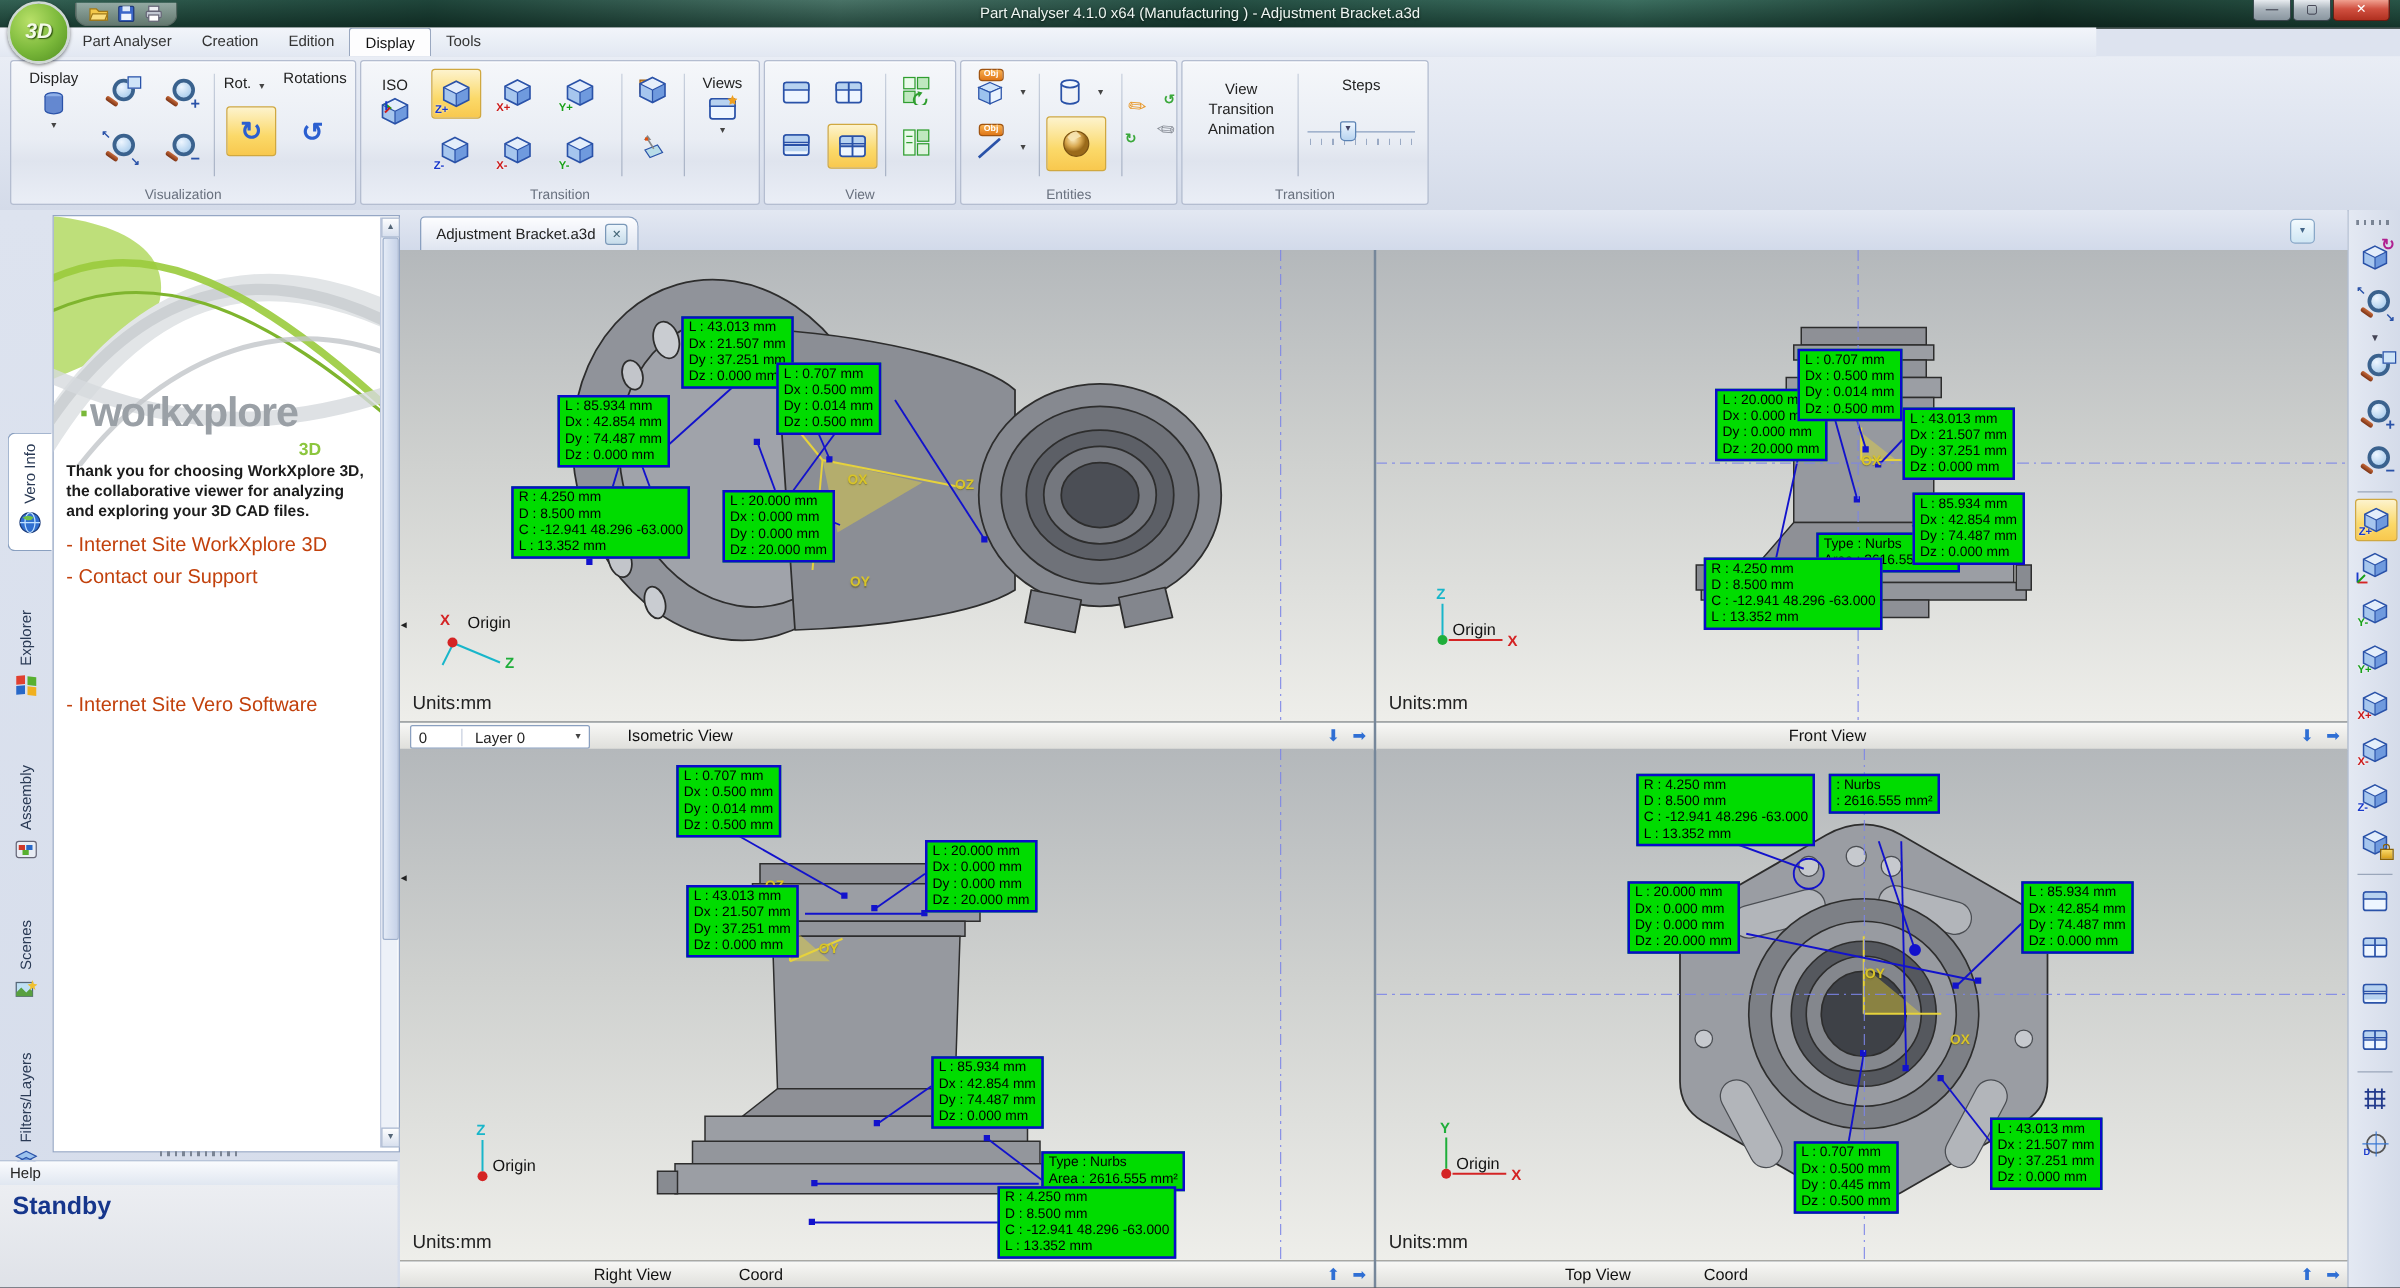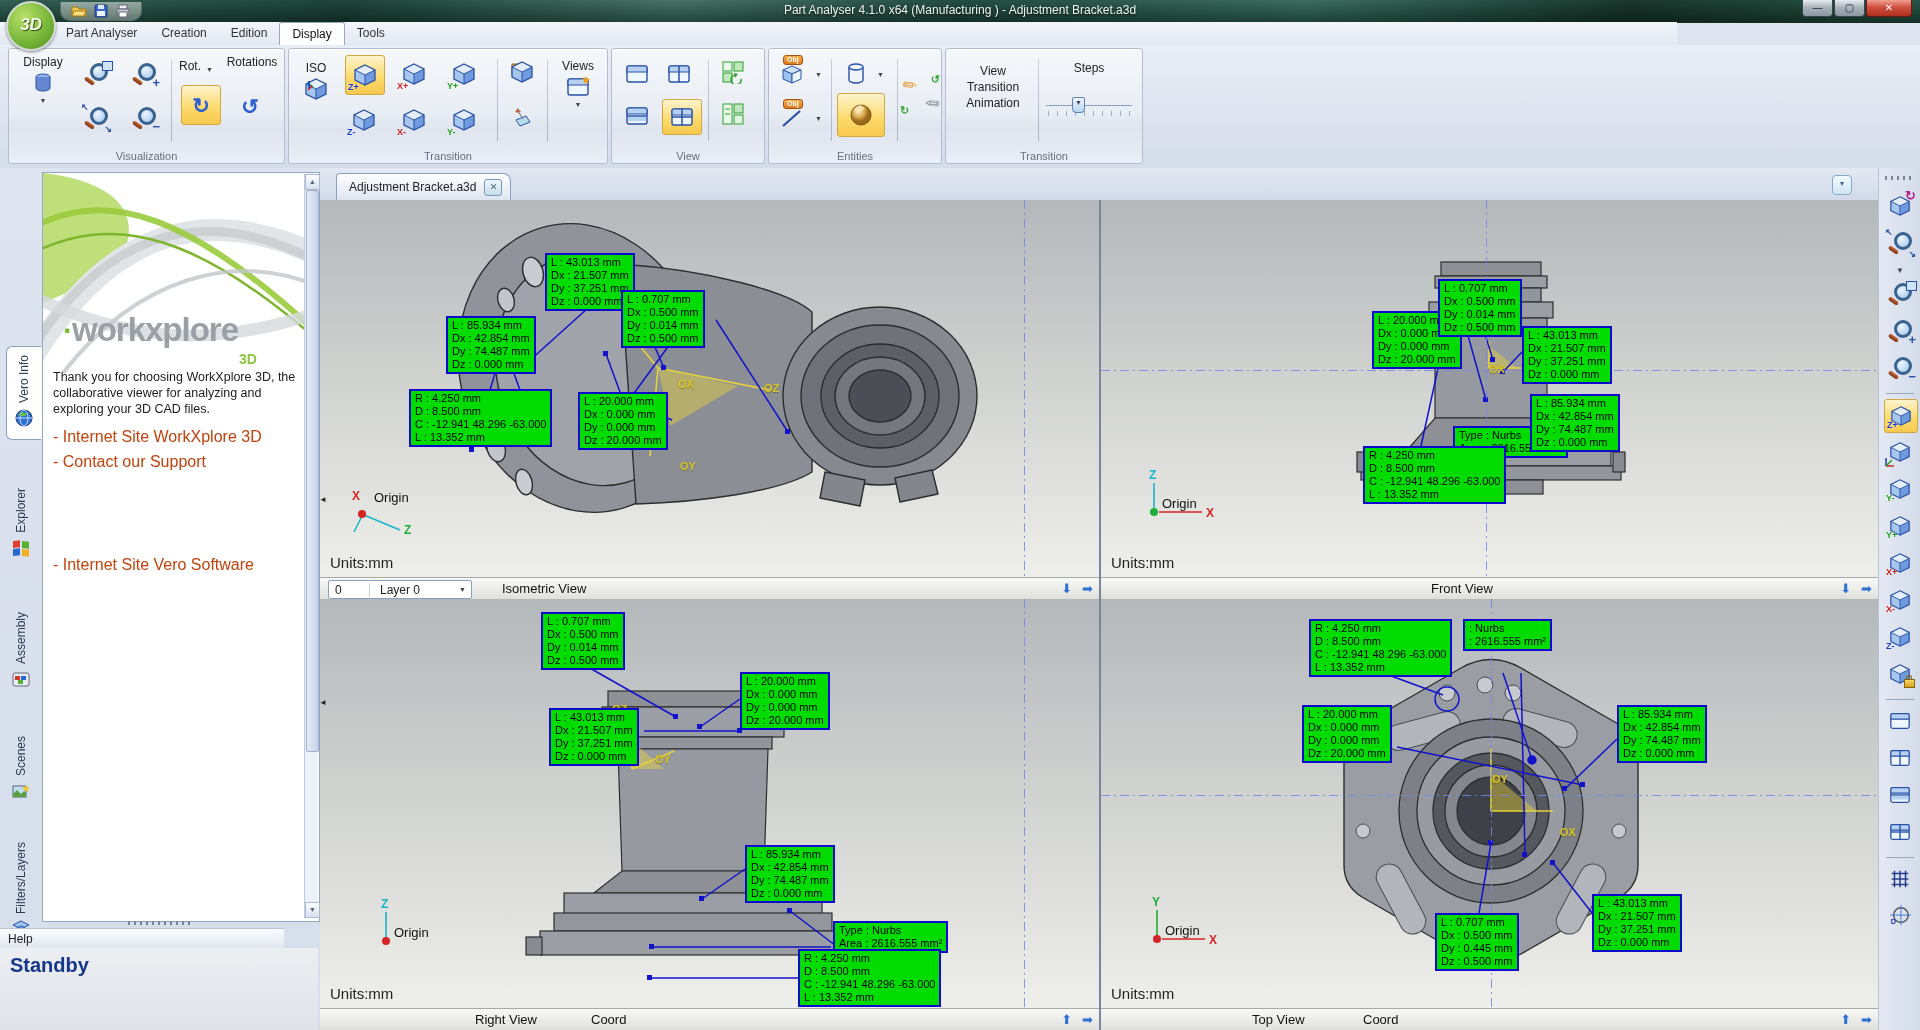--- a/index.html
+++ b/index.html
@@ -57,28 +57,28 @@
   
   #leftcol{position:absolute;left:0;top:168px;width:320px;height:862px;background:linear-gradient(#dde3ef,#d6ddeb);}
   .stab{position:absolute;left:4px;width:32px;border:1px solid transparent;display:flex;flex-direction:column;align-items:center;padding:8px 0;gap:6px;}
   .stab .stext{writing-mode:vertical-rl;transform:rotate(180deg);font-size:12px;color:#2a3a55;white-space:nowrap;}
   .stab.active{background:#fff;border-color:#8aa0c0;border-radius:6px 0 0 6px;border-right:1px solid #fff;left:6px;width:34px;}
   #panel{position:absolute;left:42px;top:172px;width:276px;height:748px;background:#fff;border:1px solid #95a6c4;}
   #swoosh{position:absolute;left:0;top:0;width:274px;height:200px;}
   #brand{position:absolute;left:20px;top:138px;font-size:33px;font-weight:bold;color:#9aa0a6;letter-spacing:-1px;}
   #brand .bdot{color:#7ab83a;font-size:30px;}
   #brandsub{position:absolute;left:196px;top:178px;font-size:14px;color:#8cc63e;font-weight:bold;}
-  .ptext{position:absolute;left:10px;width:245px;font-size:12.5px;line-height:16px;color:#1c1c1c;}
+  .ptext{position:absolute;left:10px;width:245px;font-size:12.5px;line-height:16px;color:#1c1c1c;font-weight:bold;}
   .plink{position:absolute;left:10px;width:245px;font-size:16px;color:#c2410c;}
   #pscroll{position:absolute;right:1px;top:1px;width:13px;height:744px;background:#edf1f8;border-left:1px solid #c2cce0;}
   .sarrow{position:absolute;left:0;width:13px;height:14px;background:linear-gradient(#fdfdfe,#d8e0ee);border:1px solid #aab8d0;font-size:7px;color:#567;text-align:center;line-height:13px;}
   #sthumbL{position:absolute;left:1px;top:16px;width:11px;height:560px;background:linear-gradient(90deg,#e4ebf6,#c6d2e8);border:1px solid #9fb0cc;border-radius:2px;}
   .splitarrow{position:absolute;left:319px;font-size:8px;color:#222;z-index:40;}
   .dots{position:absolute;height:4px;background:repeating-linear-gradient(90deg,#7a8494 0 2px,transparent 2px 6px);}
-  #helpbar{position:absolute;left:0;top:928px;width:284px;height:20px;background:linear-gradient(#fafbfd,#dfe6f0);border-top:1px solid #b8c4d8;border-bottom:1px solid #c8d0e0;}
+  #helpbar{position:absolute;left:0;top:928px;width:318px;height:20px;background:linear-gradient(#fafbfd,#dfe6f0);border-top:1px solid #b8c4d8;border-bottom:1px solid #c8d0e0;}
   #helpbar span{font-size:12px;color:#222;margin-left:8px;line-height:19px;display:inline-block;}
   #statusarea{position:absolute;left:0;top:948px;width:318px;height:82px;background:linear-gradient(#eceef2,#dfe2e8);}
   #standby{position:absolute;left:10px;top:6px;font-size:20px;font-weight:bold;color:#16368c;}
   
   #docrow{position:absolute;left:320px;top:168px;width:1558px;height:32px;background:linear-gradient(#e3e8f2,#d2daea);}
   #doctab{position:absolute;left:16px;top:5px;height:26px;padding:0 8px 0 12px;display:flex;align-items:center;gap:8px;
     background:linear-gradient(#fdfdff,#dfe5f0);border:1px solid #8aa0c0;border-bottom:none;border-radius:4px 8px 0 0;font-size:12px;color:#222;}
   #tabclose{width:16px;height:15px;background:linear-gradient(#eef6fc,#c6dcea);border:1px solid #7a98b8;border-radius:3px;font-size:9px;color:#467;text-align:center;line-height:14px;}
   #collapsebtn{position:absolute;right:26px;top:7px;width:18px;height:18px;background:linear-gradient(#f2fafe,#cfe6f4);border:1px solid #88a8c8;border-radius:4px;font-size:8px;color:#468;text-align:center;line-height:16px;}
   #viewgrid{position:absolute;left:320px;top:200px;width:1558px;height:830px;background:#76879a;}

